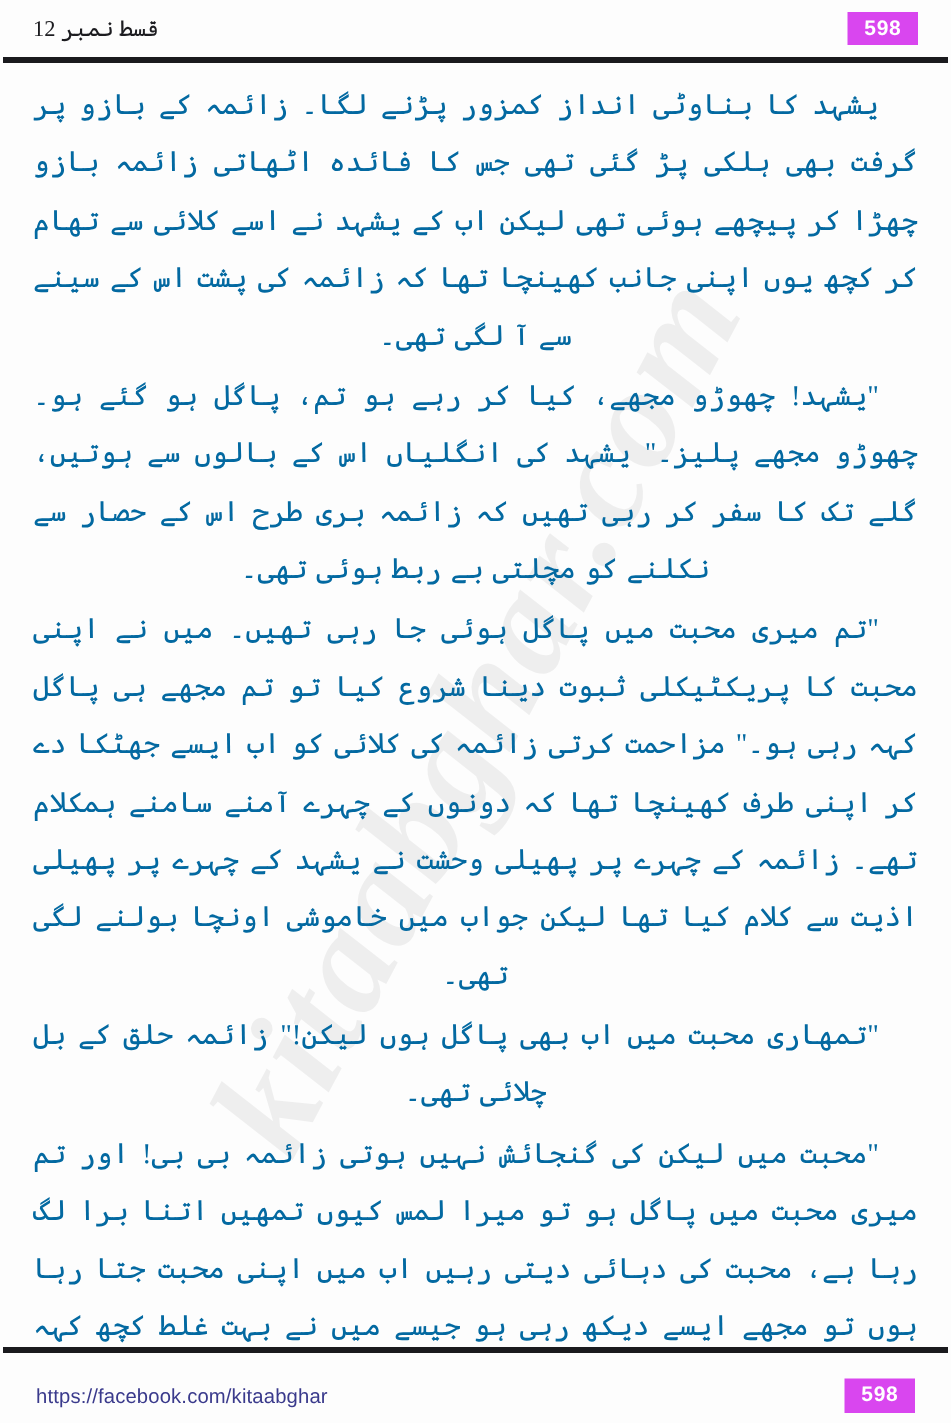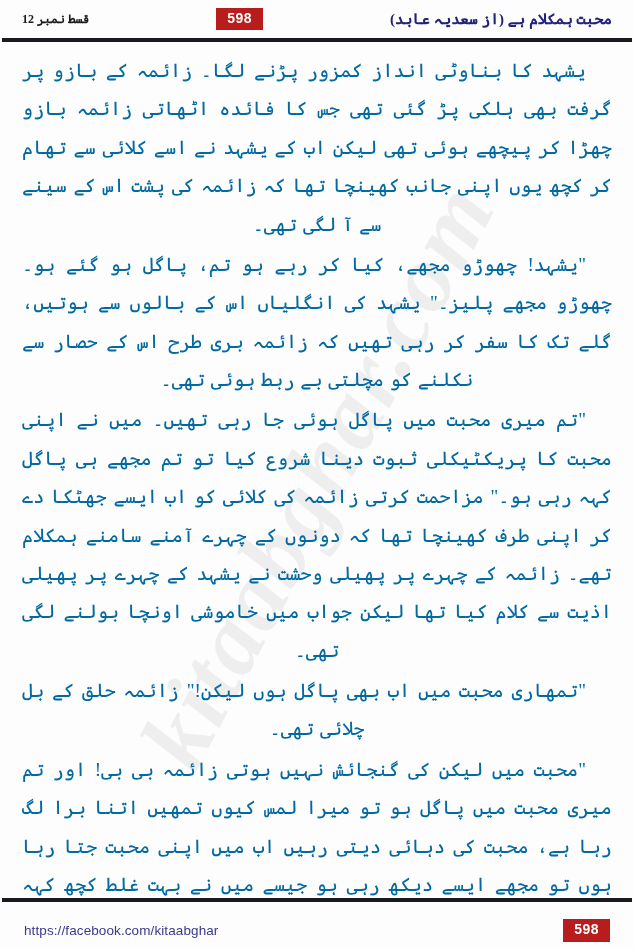--- a/index.html
+++ b/index.html
@@ -76,28 +76,28 @@
   .hdr-title {
     font-family: "Liberation Serif", serif;
     font-size: 15px;
     font-weight: 600;
     color: #22227a;
     white-space: nowrap;
     direction: rtl;
   }
   .hdr-episode {
     font-family: "Liberation Serif", serif;
-    font-size: 12px;
-    font-weight: 700;
+    font-size: 15px;
+    font-weight: 400;
     color: #1c1c20;
     white-space: nowrap;
     direction: rtl;
   }
   .page-badge {
-    background: #b91c1c;
+    background: #d946ef;
     color: #ffffff;
     font-family: "Liberation Sans", sans-serif;
     font-size: 14px;
     font-weight: 700;
     letter-spacing: .5px;
     padding: 3px 11px 4px;
     line-height: 1.1;
     direction: ltr;
   }
 
@@ -173,21 +173,20 @@
 
   <div class="edge-wm left">
     
   </div>
 
   <div class="edge-wm right">
     
   </div>
 
   <div class="page-header">
-    <div class="hdr-title">محبت ہمکلام ہے (از سعدیہ عابد)</div>
     <div class="page-badge">598</div>
     <div class="hdr-episode">قسط نمبر 12</div>
   </div>
 
   <div class="rule"></div>
 
   <div class="content">
     <p class="para indent">یشہد کا بناوٹی انداز کمزور پڑنے لگا۔ زائمہ کے بازو پر گرفت بھی ہلکی پڑ گئی تھی جس کا فائدہ اٹھاتی زائمہ بازو چھڑا کر پیچھے ہوئی تھی لیکن اب کے یشہد نے اسے کلائی سے تھام کر کچھ یوں اپنی جانب کھینچا تھا کہ زائمہ کی پشت اس کے سینے سے آ لگی تھی۔</p>
     <p class="para indent">"یشہد! چھوڑو مجھے، کیا کر رہے ہو تم، پاگل ہو گئے ہو۔ چھوڑو مجھے پلیز۔" یشہد کی انگلیاں اس کے بالوں سے ہوتیں، گلے تک کا سفر کر رہی تھیں کہ زائمہ بری طرح اس کے حصار سے نکلنے کو مچلتی بے ربط ہوئی تھی۔</p>
     <p class="para indent">"تم میری محبت میں پاگل ہوئی جا رہی تھیں۔ میں نے اپنی محبت کا پریکٹیکلی ثبوت دینا شروع کیا تو تم مجھے ہی پاگل کہہ رہی ہو۔" مزاحمت کرتی زائمہ کی کلائی کو اب ایسے جھٹکا دے کر اپنی طرف کھینچا تھا کہ دونوں کے چہرے آمنے سامنے ہمکلام تھے۔ زائمہ کے چہرے پر پھیلی وحشت نے یشہد کے چہرے پر پھیلی اذیت سے کلام کیا تھا لیکن جواب میں خاموشی اونچا بولنے لگی تھی۔</p>

